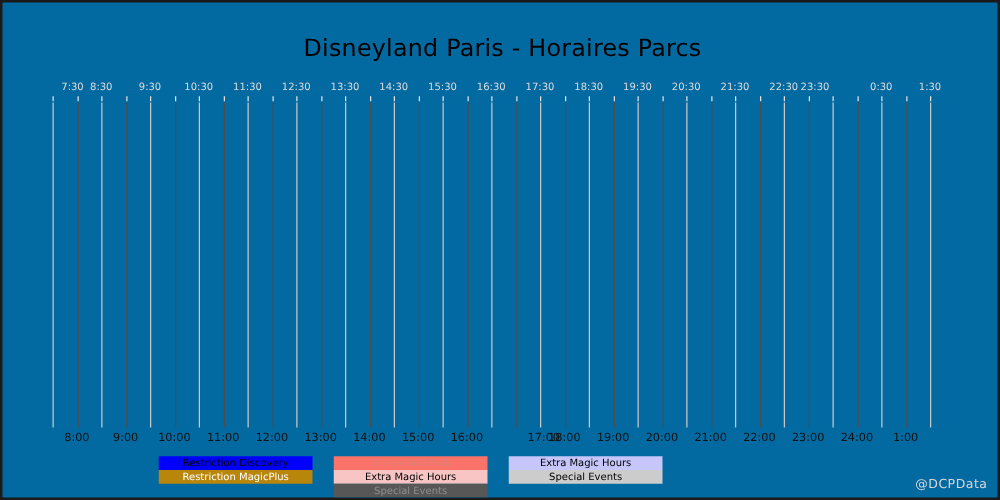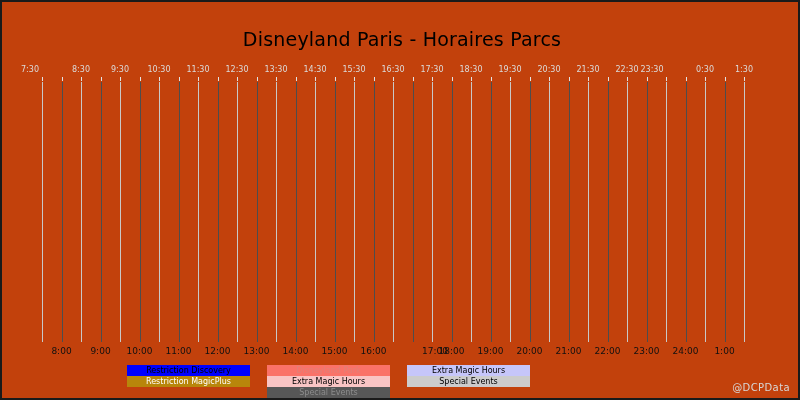--- a/index.html
+++ b/index.html
@@ -7,21 +7,21 @@
     padding: 0;
     background: #ffffff;
   }
   body {
     font-family: "DejaVu Sans", sans-serif;
   }
   #page {
     position: relative;
     width: 800px;
     height: 400px;
-    background: #c2410c;
+    background: #0369a1;
     box-sizing: border-box;
     border: 2px solid #1a1a1a;
     overflow: hidden;
     padding-left: 19px;
   }
   #chart-title {
     position: absolute;
     top: 26px;
     left: 0;
     width: 800px;
@@ -181,21 +181,21 @@
       <div class="gridline half" style="left: 664px;"></div>
       <div class="tick-top-mark" style="left: 664px;"></div>
       <div class="gridline hour" style="left: 683.5px;"></div>
       <div class="tick-top-mark" style="left: 683.5px;"></div>
       <div class="gridline half" style="left: 703px;"></div>
       <div class="tick-top-mark" style="left: 703px;"></div>
       <div class="gridline hour" style="left: 722.5px;"></div>
       <div class="tick-top-mark" style="left: 722.5px;"></div>
       <div class="gridline half" style="left: 742px;"></div>
       <div class="tick-top-mark" style="left: 742px;"></div>
-      <div class="tick-top" style="left: 28px;">7:30</div>
+      <div class="tick-top" style="left: 56px;">7:30</div>
       <div class="tick-top" style="left: 79px;">8:30</div>
       <div class="tick-top" style="left: 118px;">9:30</div>
       <div class="tick-top" style="left: 157px;">10:30</div>
       <div class="tick-top" style="left: 196px;">11:30</div>
       <div class="tick-top" style="left: 235px;">12:30</div>
       <div class="tick-top" style="left: 274px;">13:30</div>
       <div class="tick-top" style="left: 313px;">14:30</div>
       <div class="tick-top" style="left: 352px;">15:30</div>
       <div class="tick-top" style="left: 391px;">16:30</div>
       <div class="tick-top" style="left: 430px;">17:30</div>

